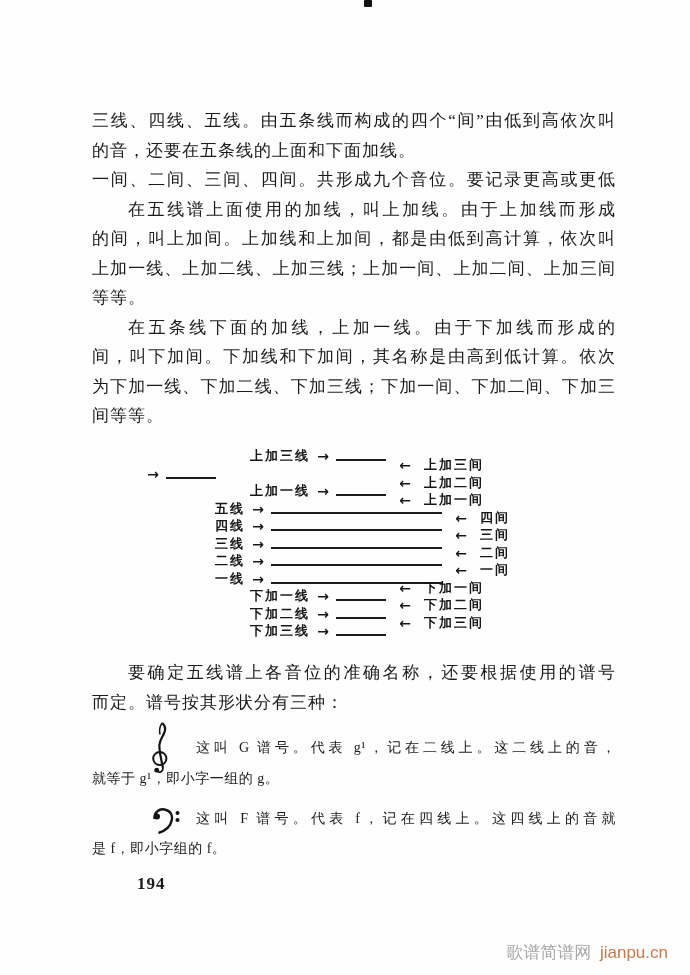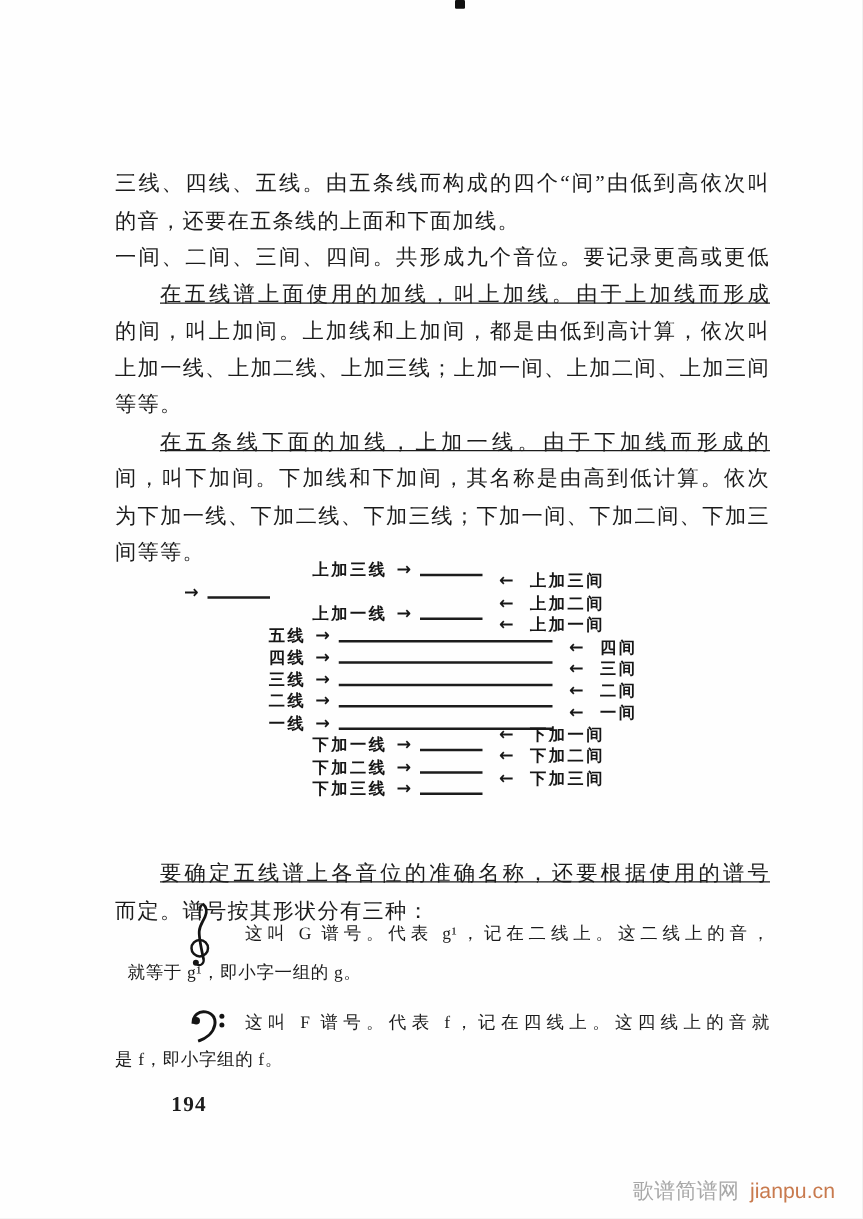--- a/index.html
+++ b/index.html
@@ -4,50 +4,50 @@
 <style>
   html,body{margin:0;padding:0;background:#e8e8e8;}
   .page{
     position:relative;width:690px;height:975px;background:#fefefe;
     font-family:"Liberation Serif","DejaVu Serif",serif;color:#1b1b1b;
     overflow:hidden;margin:0 auto;
   }
   .speck{position:absolute;left:364px;top:0;width:8px;height:7px;background:#111;border-radius:1px;}
 
   
-  .textcol{position:absolute;left:92px;width:524px;margin-top:26px;}
+  .textcol{position:absolute;left:92px;width:524px;}
   .textcol.main{top:106px;}
   .textcol.p4{top:658px;}
   .bl{
     display:block;height:29.5px;line-height:29.5px;font-size:17px;
     letter-spacing:1px;white-space:nowrap;
   }
   .bl.full{white-space:normal;text-align:justify;text-align-last:justify;overflow:hidden;}
-  .bl.ind{text-indent:36px;text-decoration:underline;}
+  .bl.ind{text-indent:36px;}
 
   
   .diagram{position:absolute;left:140px;top:441px;width:430px;height:202px;font-family:"Liberation Serif","DejaVu Serif",serif;}
   .drow{position:absolute;left:0;display:flex;align-items:center;height:18px;font-size:13px;font-weight:600;color:#161616;}
   .drow .dlbl{display:block;text-align:right;letter-spacing:2px;line-height:18px;}
   .drow.short .dlbl{width:170px;}
   .drow.long .dlbl{width:105px;}
   .darr{display:block;width:26px;text-align:center;font-weight:700;font-size:14px;line-height:18px;font-family:"DejaVu Sans",sans-serif;}
   .drow .dline{display:block;border-top:2px solid #1c1c1c;margin-top:8px;}
   .drow.short .dline{width:50px;}
   .drow.long .dline{width:171px;}
   .dspace{position:absolute;display:flex;height:18px;font-size:13px;font-weight:600;color:#161616;}
   .dspace.outer{left:252px;}
   .dspace.inner{left:308px;}
   .dspace .dslbl{letter-spacing:2px;line-height:18px;margin-left:6px;}
 
   
   .cline{position:absolute;font-size:14px;letter-spacing:0.5px;line-height:22px;white-space:nowrap;}
   .cline.full{white-space:normal;text-align:justify;text-align-last:justify;overflow:hidden;height:24px;}
   .gl1{left:196px;top:737px;width:420px;}
-  .gl2{left:92px;top:768px;margin-left:10px;}
+  .gl2{left:92px;top:768px;}
   .fl1{left:196px;top:808px;width:420px;}
   .fl2{left:92px;top:838px;}
   .clefsvg{position:absolute;}
   .clefsvg.g{left:147px;top:720px;}
   .clefsvg.f{left:151px;top:806px;}
 
   .pagenum{position:absolute;left:137px;top:874px;font-size:17px;font-weight:600;letter-spacing:1px;}
 
   .watermark{position:absolute;right:22px;top:941px;font-size:17px;font-family:"Liberation Sans","DejaVu Sans",sans-serif;}
   .wm-name{color:#a8a8a8;}

